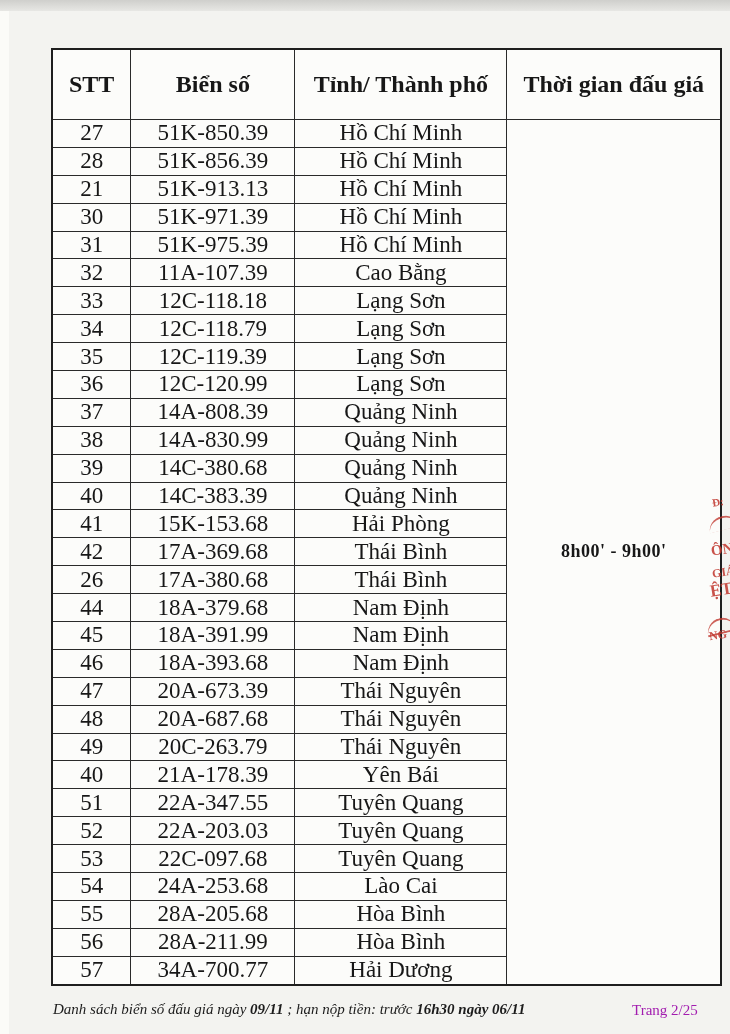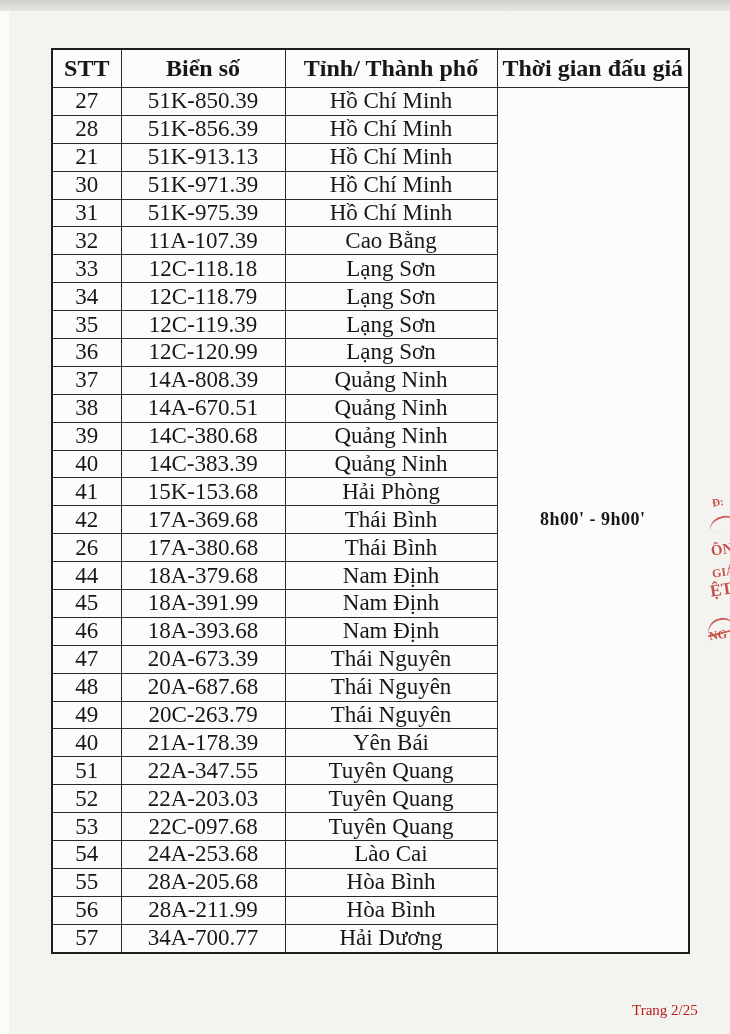--- a/index.html
+++ b/index.html
@@ -28,21 +28,21 @@
   }
   .auction-table col.c1{width:69px;}
   .auction-table col.c2{width:164px;}
   .auction-table col.c3{width:212px;}
   .auction-table col.c4{width:192px;}
   .auction-table th{
     height:37px;
     border:1px solid #2a2a2a;
     font-size:24px;font-weight:bold;
     text-align:center;vertical-align:middle;
-    padding:0;white-space:nowrap;
+    padding:16px;white-space:nowrap;
   }
   .auction-table td{
     height:26.9px;
     border:1px solid #2a2a2a;
     font-size:23px;font-weight:normal;
     text-align:center;vertical-align:middle;
     padding:0;line-height:1.05;white-space:nowrap;
     overflow:hidden;
   }
   .auction-table td.c-time{
@@ -50,21 +50,21 @@
     letter-spacing:.5px;
   }
   .footer-line{
     position:absolute;left:53px;top:1001px;
     font-size:15px;font-style:italic;color:#1c1c1c;
     white-space:nowrap;
   }
   .footer-line b{font-weight:bold;}
   .page-number{
     position:absolute;left:632px;top:1002px;
-    font-size:15px;color:#b91c1c;white-space:nowrap;
+    font-size:15px;color:#a21caf;white-space:nowrap;
   }
   
   .stamp{position:absolute;left:0;top:0;width:730px;height:1034px;pointer-events:none;}
   .stamp .frag{
     position:absolute;color:#c23b32;opacity:.88;
     font-family:"Liberation Serif", serif;font-weight:bold;
     transform:rotate(-9deg);white-space:nowrap;
   }
   .stamp .arc{
     position:absolute;width:30px;height:12px;
@@ -154,21 +154,21 @@
       <td class="c-plate">12C-120.99</td>
       <td class="c-prov">Lạng Sơn</td>
     </tr>
         <tr>
       <td class="c-stt">37</td>
       <td class="c-plate">14A-808.39</td>
       <td class="c-prov">Quảng Ninh</td>
     </tr>
         <tr>
       <td class="c-stt">38</td>
-      <td class="c-plate">14A-670.51</td>
+      <td class="c-plate">14A-830.99</td>
       <td class="c-prov">Quảng Ninh</td>
     </tr>
         <tr>
       <td class="c-stt">39</td>
       <td class="c-plate">14C-380.68</td>
       <td class="c-prov">Quảng Ninh</td>
     </tr>
         <tr>
       <td class="c-stt">40</td>
       <td class="c-plate">14C-383.39</td>
@@ -265,14 +265,17 @@
   <div class="stamp">
     <span class="frag f-d">Đ:</span>
     <span class="arc arc1"></span>
     <span class="frag f-on">ÔN</span>
     <span class="frag f-gia">GIÁ</span>
     <span class="frag f-et">ỆT</span>
     <span class="arc arc2"></span>
     <span class="frag f-ng">NG</span>
   </div>
 
+  <div class="footer-line">
+    <span>Danh sách biển số đấu giá ngày </span><b>09/11</b><span> ; hạn nộp tiền: trước </span><b>16h30 ngày 06/11</b>
+  </div>
   <div class="page-number">Trang 2/25</div>
 </div>
 
 </body></html>

